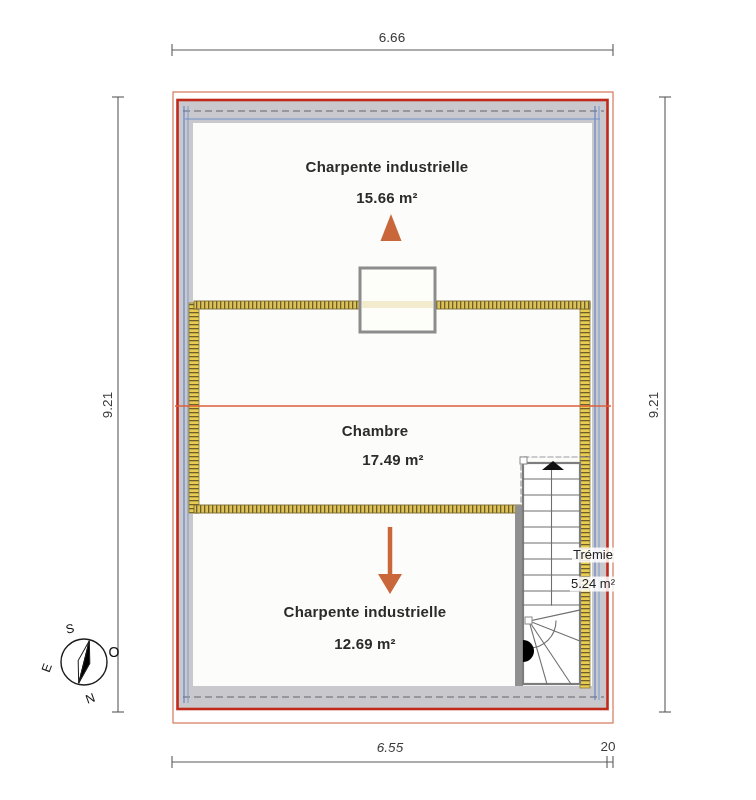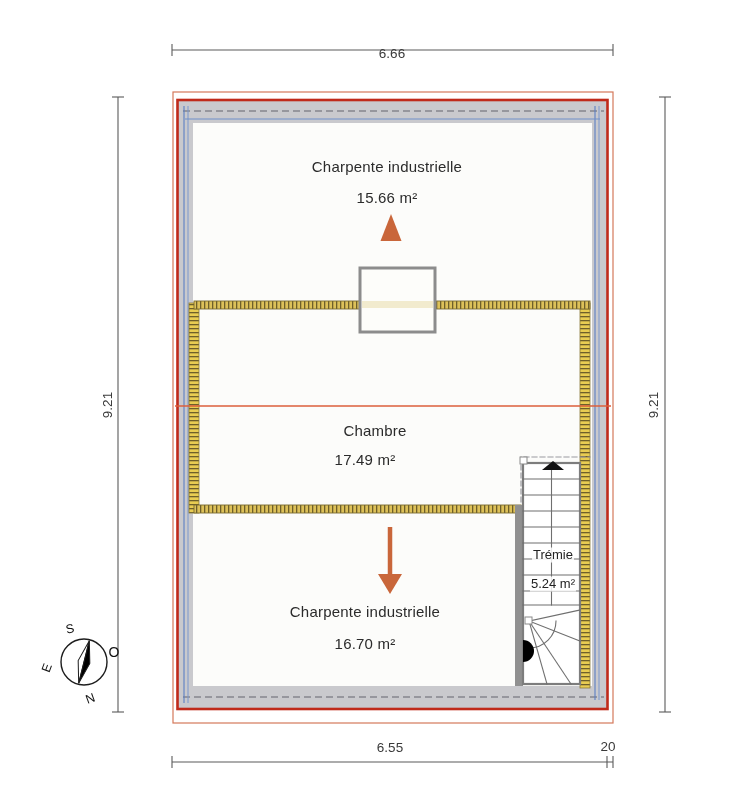--- a/index.html
+++ b/index.html
@@ -2,32 +2,32 @@
 <html><head>
 <meta charset="utf-8">
 <style>
   html,body{margin:0;padding:0;background:#ffffff;}
   .canvas{
     position:relative;width:756px;height:800px;background:#ffffff;overflow:hidden;
     font-family:"Liberation Sans", sans-serif;color:#2e2e2e;
   }
   .lbl{
     position:absolute;transform:translate(-50%,-50%);
-    white-space:nowrap;font-size:15px;color:#2b2b2b;letter-spacing:.2px;
+    white-space:nowrap;font-size:15px;color:#2b2b2b;letter-spacing:.2px;font-weight:bold;
   }
   .dim{
     position:absolute;transform:translate(-50%,-50%);
     white-space:nowrap;font-size:13.5px;color:#3a3a3a;
   }
   .dim.vert-l{transform:translate(-50%,-50%) rotate(-90deg);}
   .dim.vert-r{transform:translate(-50%,-50%) rotate(-90deg);}
   .tremie-lbl{
     position:absolute;transform:translate(-50%,-50%);
     white-space:nowrap;font-size:13px;color:#222;
-    background:rgba(255,255,255,.85);padding:0 1px;line-height:1.15;
+    background:rgba(255,255,255,.85);padding:0 1px;line-height:1.15;margin-left:40px;
   }
   .compass-letter{
     position:absolute;transform:translate(-50%,-50%);
     font-size:12.5px;color:#111;
   }
   svg{position:absolute;left:0;top:0;}
 </style>
 </head>
 <body>
 
@@ -149,30 +149,30 @@
         <polygon points="84,640 78,662 84,684" fill="#ffffff" stroke="#1d1d1d" stroke-width="1"></polygon>
         <polygon points="84,640 90,662 84,684" fill="#000000" stroke="#1d1d1d" stroke-width="1"></polygon>
       </g>
     </g>
   </svg>
 
   <div class="lbl" style="left:387px;top:166px;">Charpente industrielle</div>
   <div class="lbl" style="left:387px;top:197px;text-align:right;">15.66 m²</div>
 
   <div class="lbl" style="left:375px;top:430px;">Chambre</div>
-  <div class="lbl" style="left:365px;top:459px;">17.49 m²</div>
+  <div class="lbl" style="left:393px;top:459px;">17.49 m²</div>
 
   <div class="lbl" style="left:365px;top:611px;">Charpente industrielle</div>
-  <div class="lbl" style="left:365px;top:643px;">16.70 m²</div>
+  <div class="lbl" style="left:365px;top:643px;">12.69 m²</div>
 
   <div class="tremie-lbl" style="left:553px;top:555px;">Trémie</div>
   <div class="tremie-lbl" style="left:553px;top:584px;">5.24 m²</div>
 
-  <div class="dim" style="left:392px;top:37px;margin-top:16px;">6.66</div>
-  <div class="dim" style="left:390px;top:747px;">6.55</div>
+  <div class="dim" style="left:392px;top:37px;">6.66</div>
+  <div class="dim" style="left:390px;top:747px;font-style:italic;">6.55</div>
   <div class="dim" style="left:608px;top:746px;">20</div>
   <div class="dim vert-l" style="left:107px;top:405px;">9.21</div>
   <div class="dim vert-r" style="left:653px;top:405px;">9.21</div>
 
   <div class="compass-letter" style="left:70px;top:629px;transform:translate(-50%,-50%) rotate(-12deg);">S</div>
   <div class="compass-letter" style="left:47px;top:668px;transform:translate(-50%,-50%) rotate(-70deg);">E</div>
   <div class="compass-letter" style="left:90px;top:698px;transform:translate(-50%,-50%) rotate(160deg);">N</div>
   <div class="compass-letter" style="left:114px;top:652px;font-size:14px;">O</div>
 
 </div>

